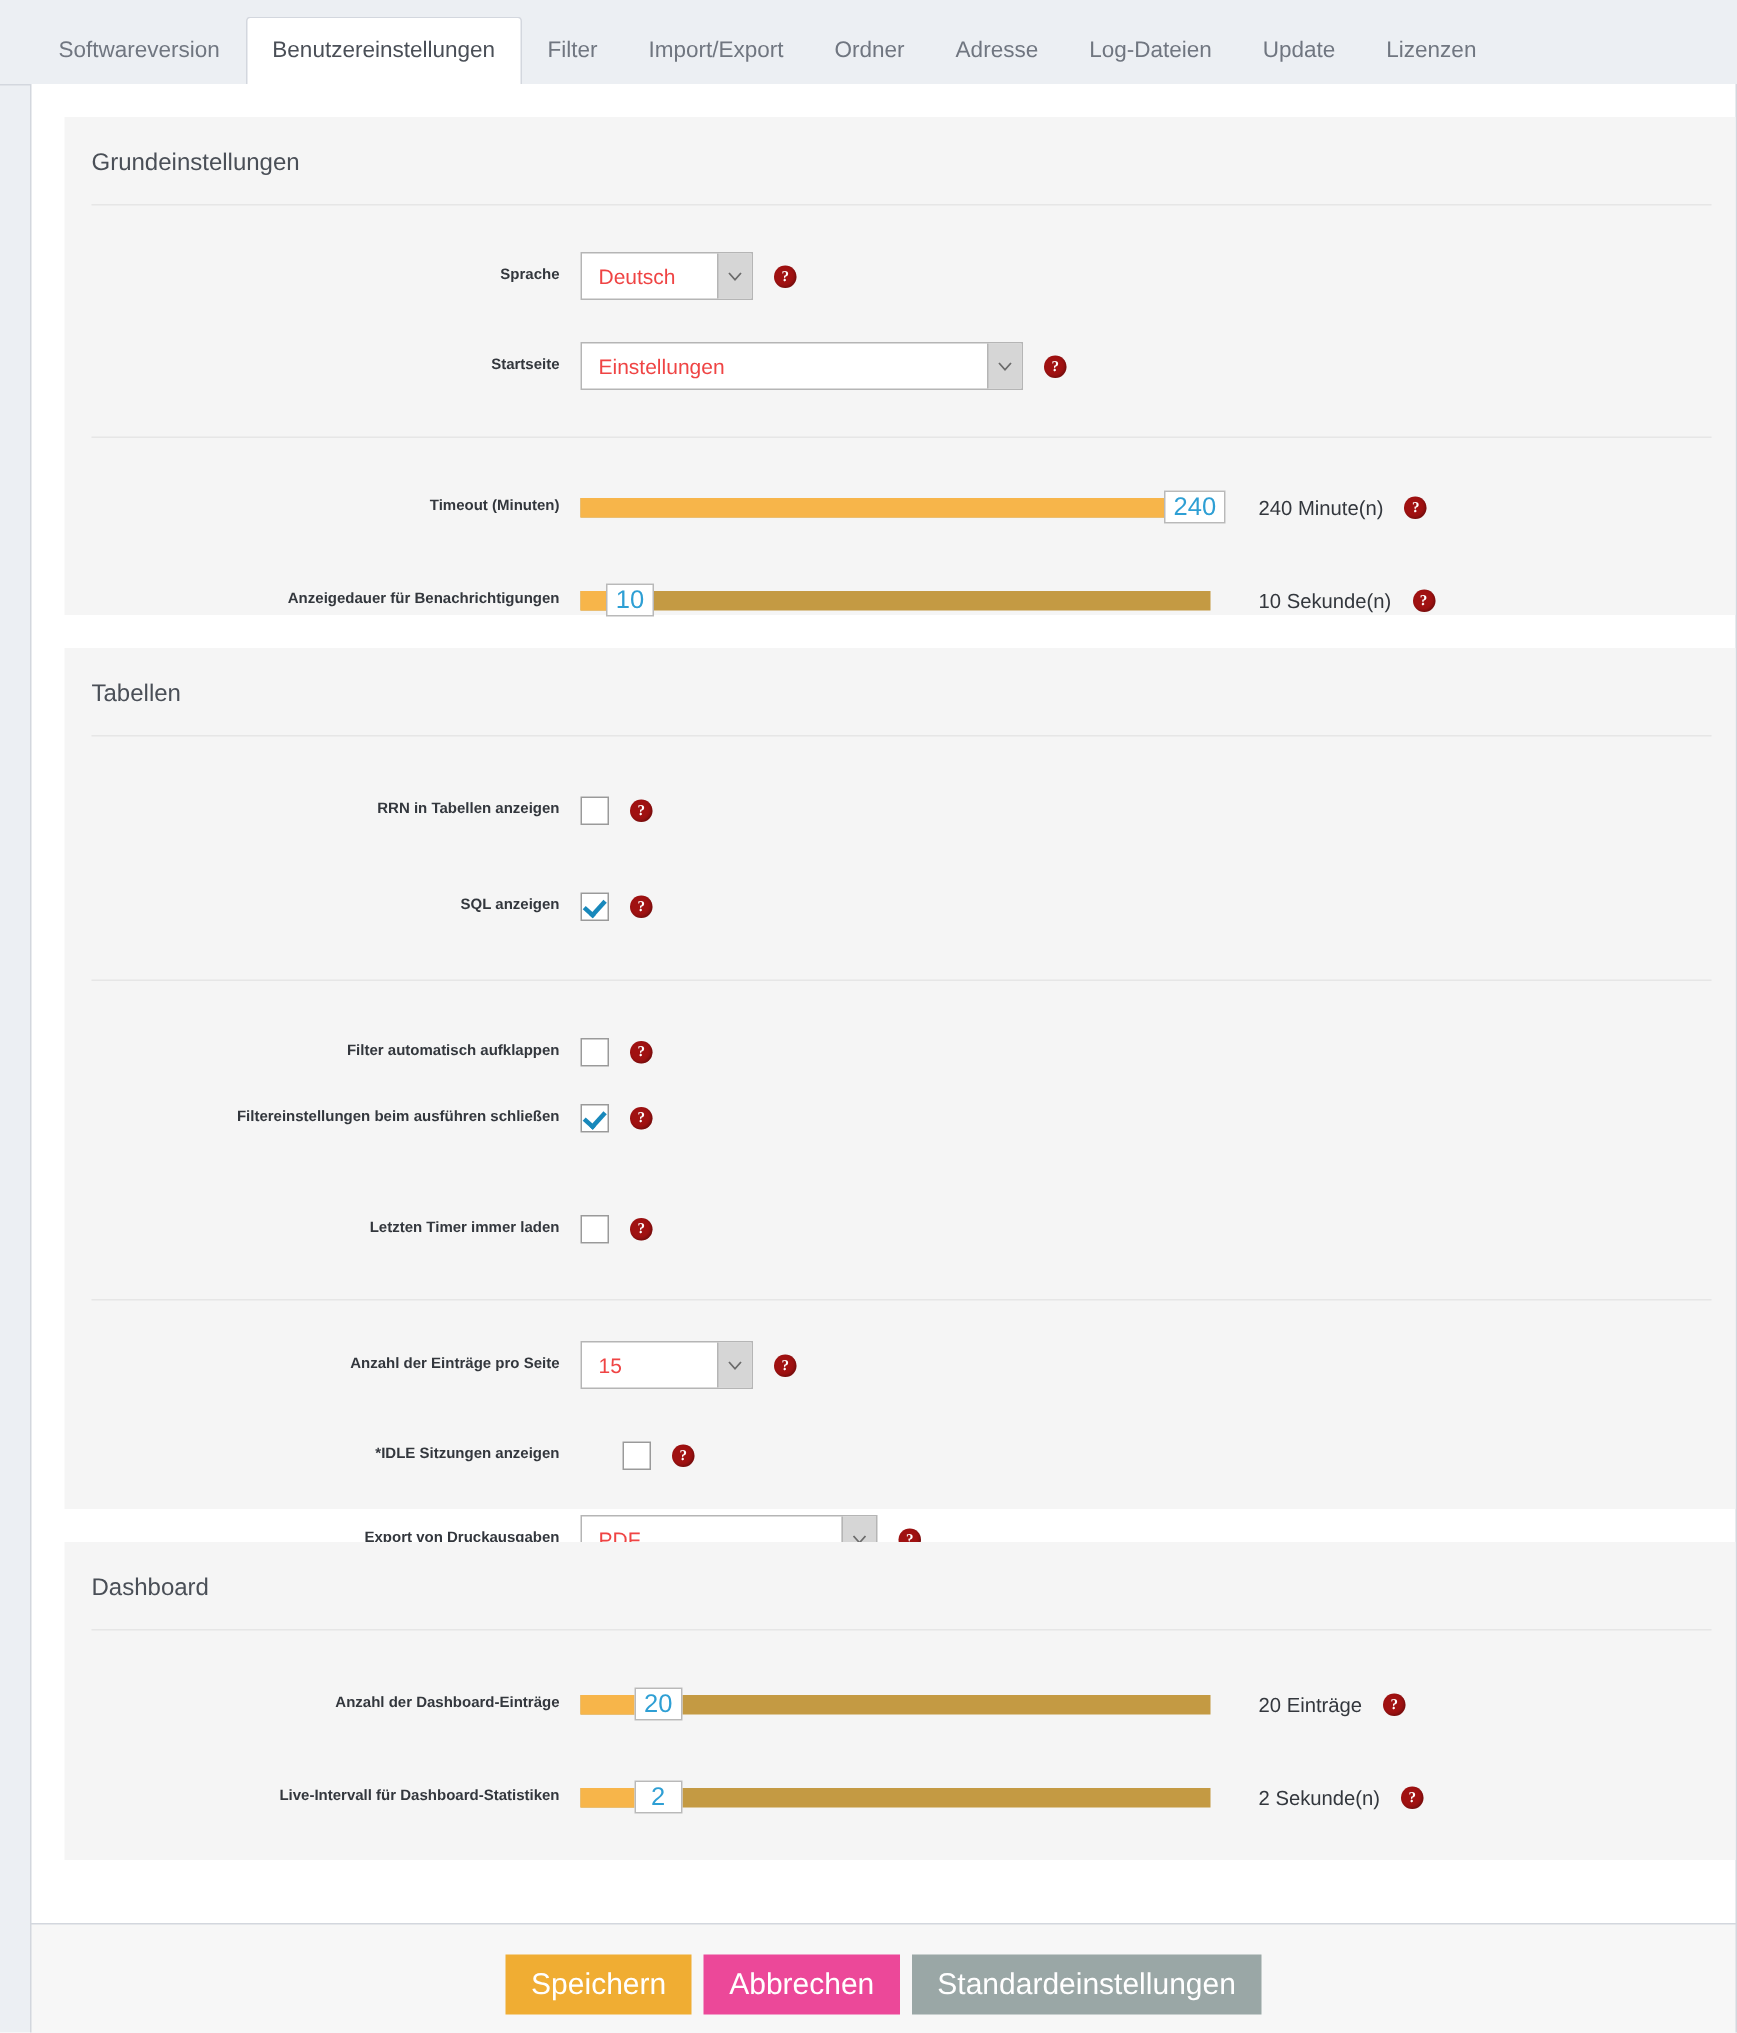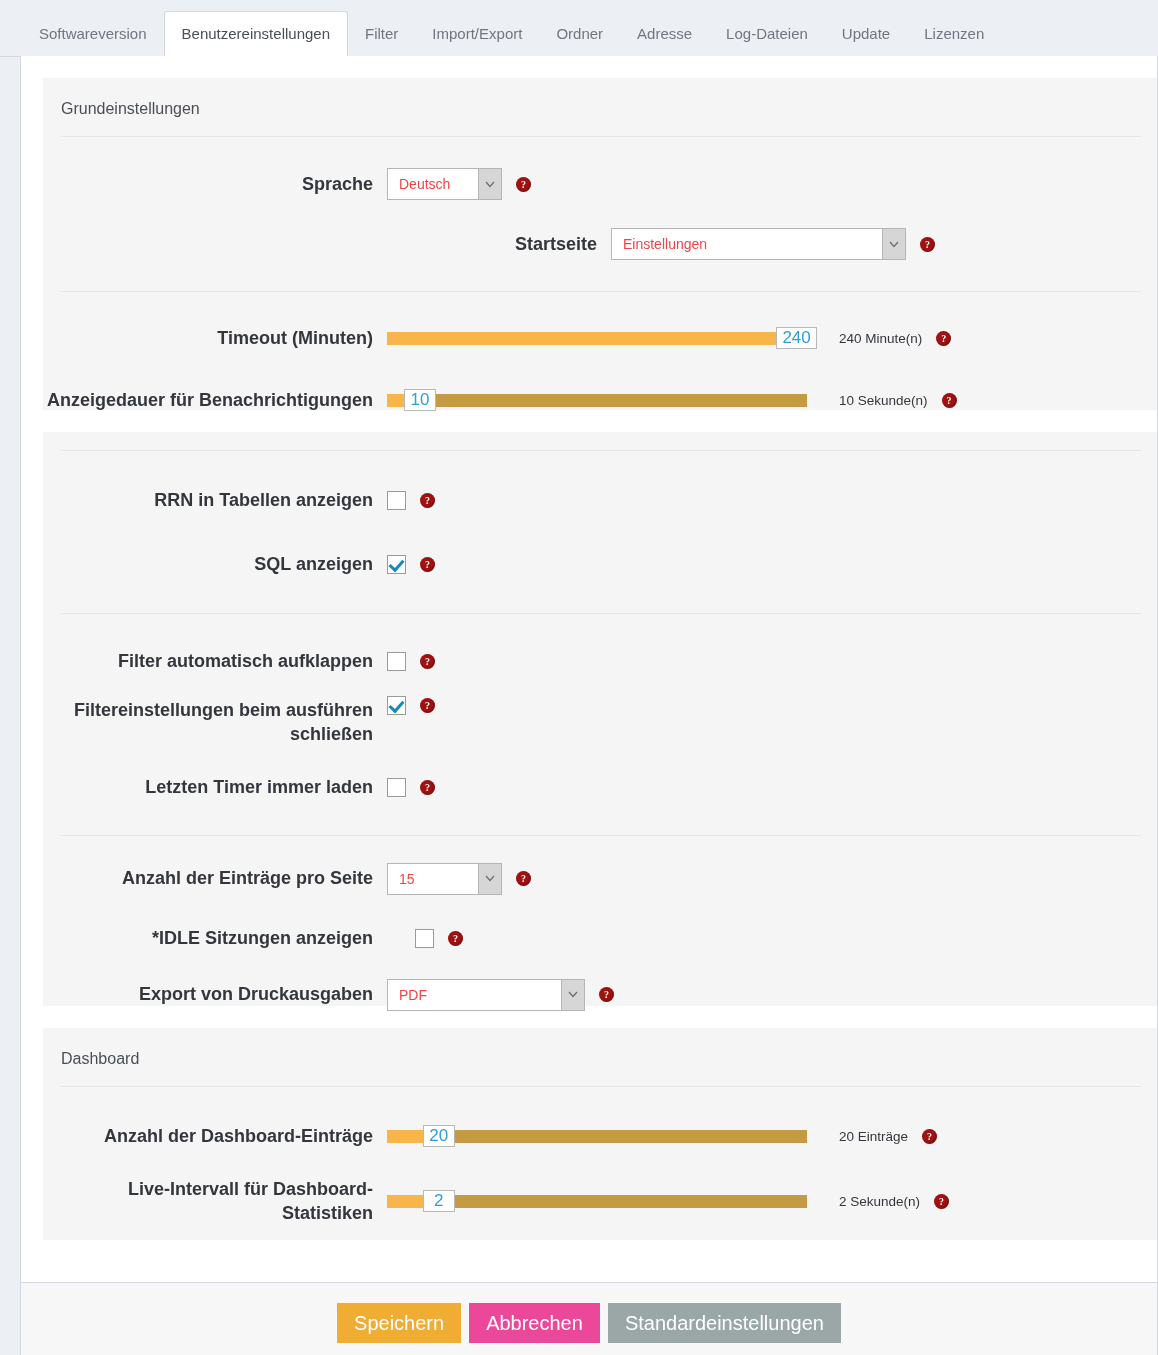--- a/index.html
+++ b/index.html
@@ -96,21 +96,21 @@
   
   .row {
     display: flex;
     align-items: center;
     min-height: 42px;
   }
   .lbl {
     width: 344px;
     text-align: right;
     font-weight: bold;
-    font-size: 18px;
+    font-size: 10px;
     color: #33373d;
     padding-right: 14px;
     box-sizing: border-box;
     line-height: 1.35;
   }
   .ctl {
     display: flex;
     align-items: center;
   }
 
@@ -285,21 +285,21 @@
           <span class="arrow">
             <svg width="10" height="7" viewBox="0 0 10 7">
                 <path d="M1 1 L5 5.5 L9 1" stroke="#6b6b6b" stroke-width="1.2" fill="none"></path>
               </svg>
           </span>
         </div>
         <div class="help">?</div>
       </div>
     </div>
 
-    <div class="row" style="margin-top:18px;justify-content:center;">
+    <div class="row" style="margin-top:18px;">
       <div class="lbl">Startseite</div>
       <div class="ctl">
         <div class="sel" style="width:295px;">
           <span class="val">Einstellungen</span>
           <span class="arrow">
             <svg width="10" height="7" viewBox="0 0 10 7">
                 <path d="M1 1 L5 5.5 L9 1" stroke="#6b6b6b" stroke-width="1.2" fill="none"></path>
               </svg>
           </span>
         </div>
@@ -330,20 +330,21 @@
           <div class="fill" style="width:5%;"></div>
           <div class="handle" style="left:calc(5% - 4px);">10</div>
         </div>
         <div class="sideval" style="margin-left:32px;">10 Sekunde(n)</div>
         <div class="help">?</div>
       </div>
     </div>
   </div>
 
   <div class="panel" style="top:376px;height:574px;">
+    <div class="panel-title">Tabellen</div>
     <div class="panel-rule"></div>
 
     <div class="row" style="margin-top:28px;">
       <div class="lbl">RRN in Tabellen anzeigen</div>
       <div class="ctl">
         <div class="cbox"></div>
         <div class="help">?</div>
       </div>
     </div>
 

